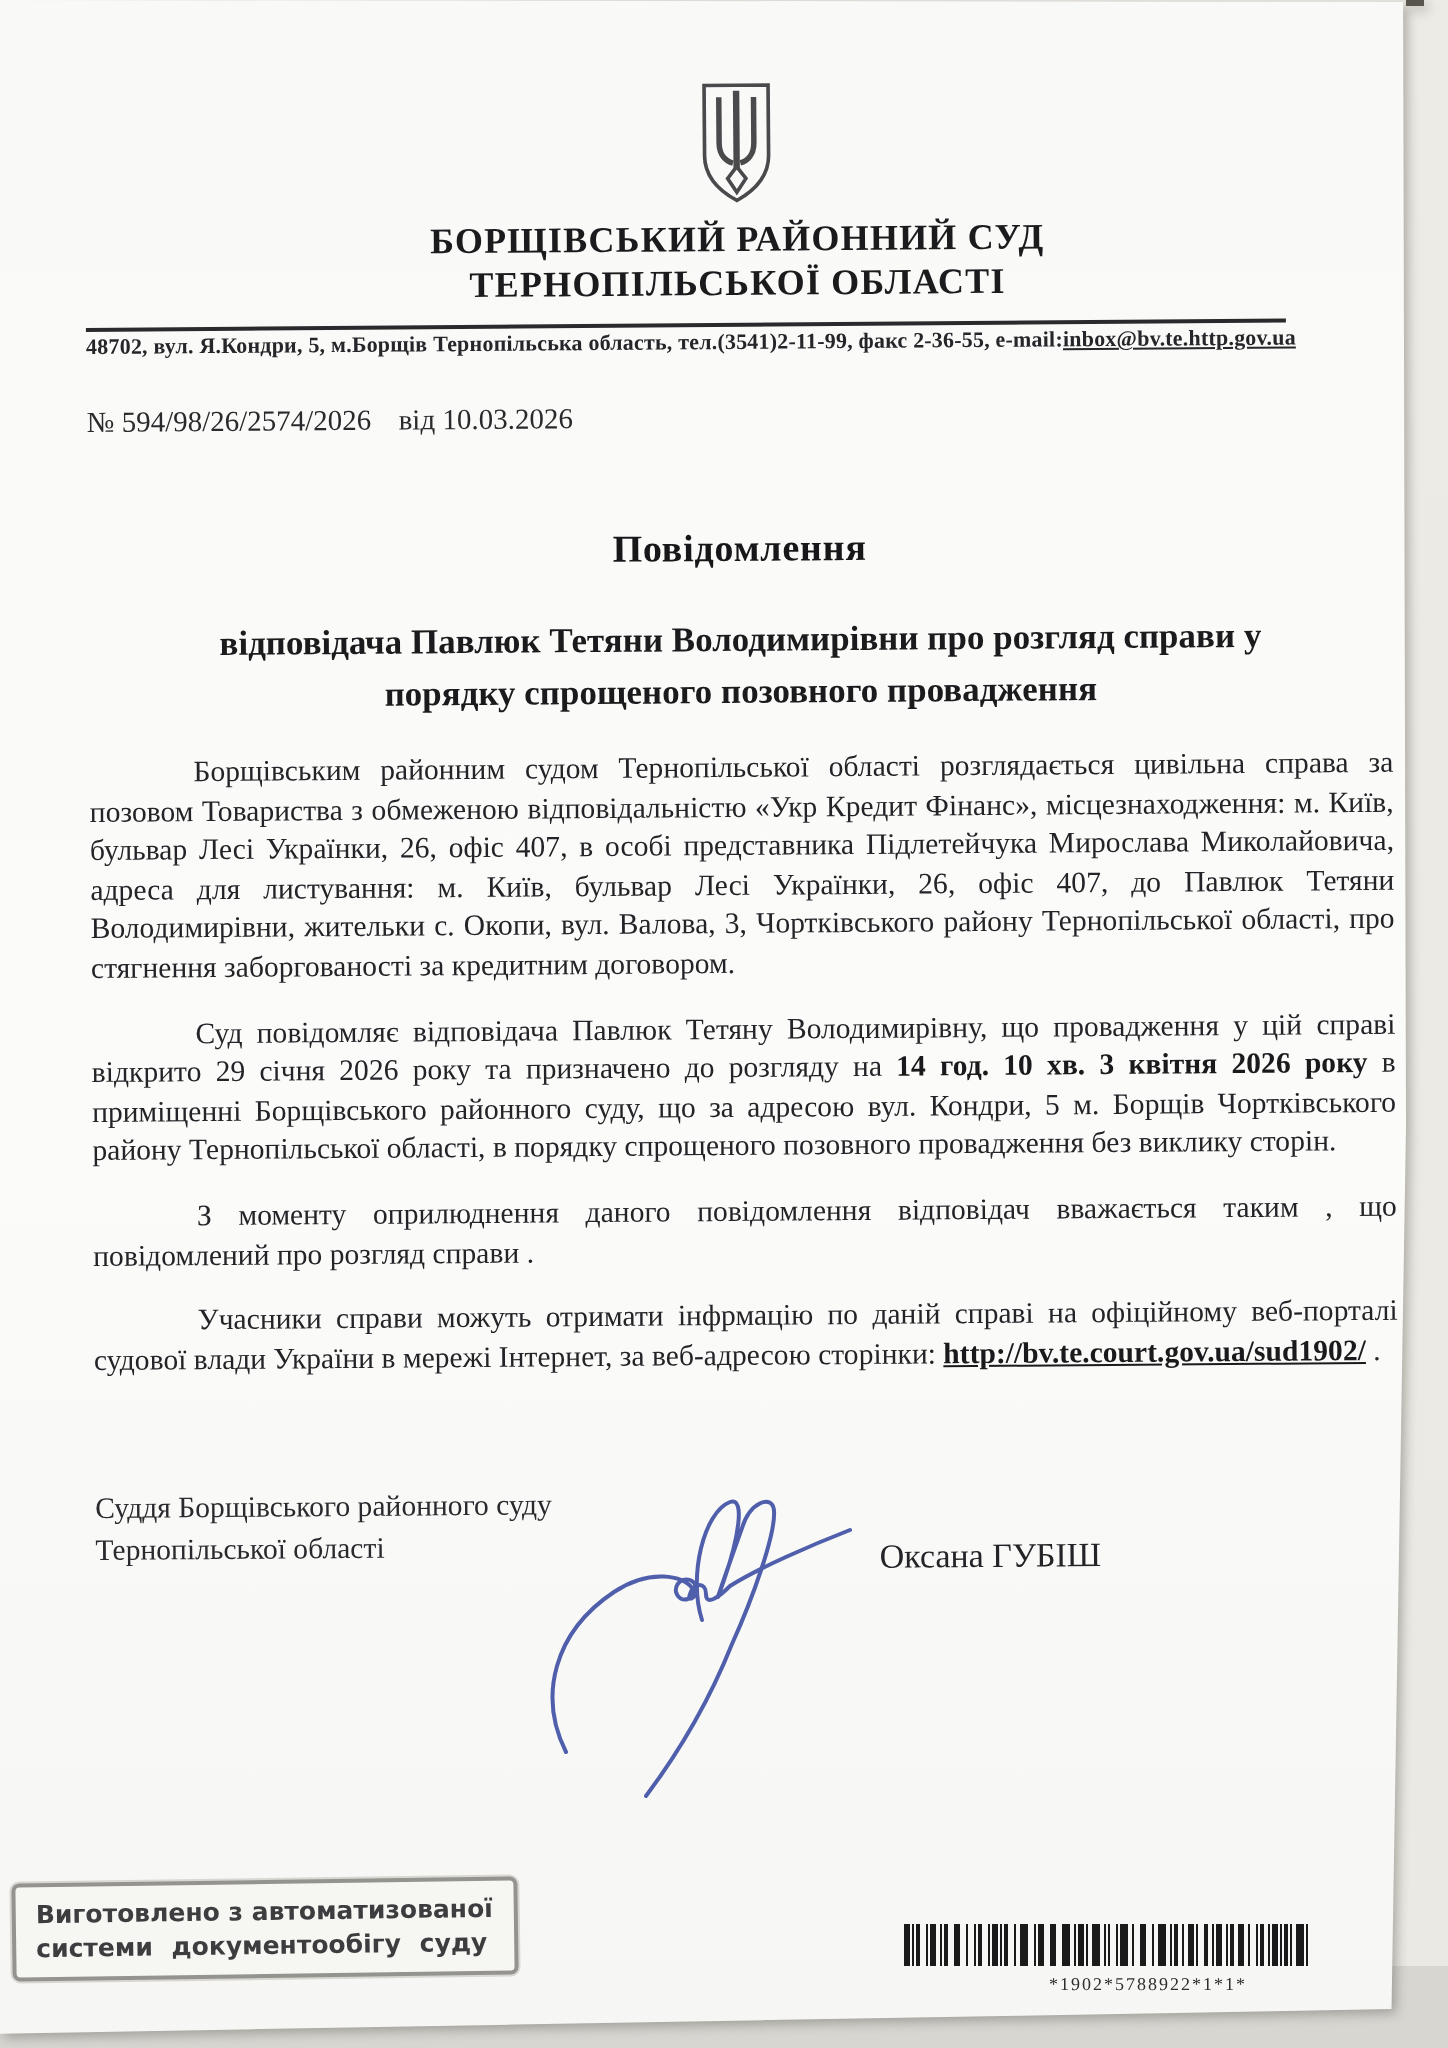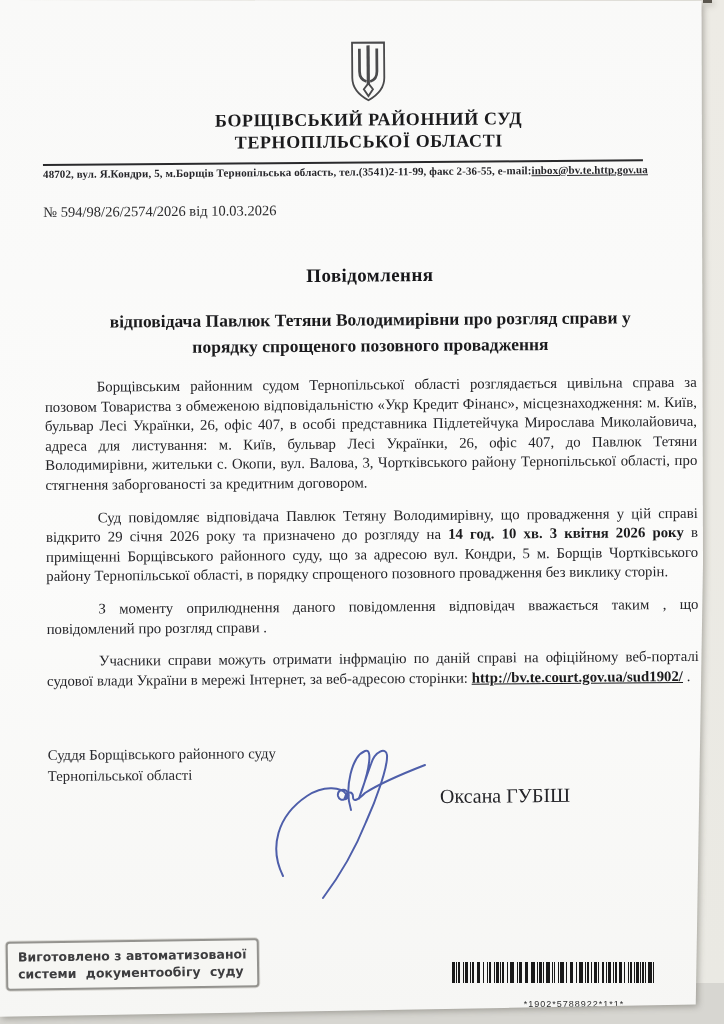--- a/index.html
+++ b/index.html
@@ -24,49 +24,49 @@
   }
   .emblem { display:block; margin:0 auto; }
   .court-name {
     margin-top:5px; text-align:center; font-weight:bold;
     font-size:18px; line-height:22px; letter-spacing:.6px; color:#1b1b1d;
   }
   .head-rule { margin-top:9px; width:600px; border-top:2.2px solid #2a2a2c; }
   .address-line { margin-top:2px; font-weight:bold; font-size:11px; letter-spacing:.1px; color:#26262a; white-space:nowrap; }
   .email-link { color:#26262a; text-decoration:underline; cursor:pointer; }
   .ref-line { margin-top:24px; font-size:14.5px; color:#2a2a2c; }
-  .ref-line .date-part { }
+  .ref-line .date-part { margin-left:10px; }
   .doc-title { margin-top:46px; text-align:center; font-size:19px; font-weight:bold; letter-spacing:.4px; color:#17171a; }
   .doc-subtitle {
     margin:20px auto 0; max-width:575px; text-align:center;
     font-size:17.5px; font-weight:bold; line-height:26px; color:#1b1b1d;
   }
   .body-p {
     margin-top:13px; font-size:14.8px; line-height:19.6px;
     text-align:justify; text-indent:52px; color:#242428;
   }
   .body-p b { font-weight:bold; color:#1a1a1c; }
   .portal-link { font-weight:bold; color:#1a1a1c; text-decoration:underline; cursor:pointer; }
   .sig-row { position:relative; margin-top:54px; height:70px; }
   .sig-left { font-size:14.8px; line-height:21px; color:#2a2a2e; }
-  .sig-name { position:absolute; left:392px; top:27px; font-size:20px; color:#242428;margin-top:16px; }
+  .sig-name { position:absolute; left:392px; top:27px; font-size:17px; color:#242428; }
   .signature-svg { position:absolute; left:265px; top:746px; pointer-events:none; }
   .stamp {
     position:absolute; left:6px; top:940px; padding:5px 10px 6px;
     border:2px solid #94938f; border-radius:4px; background:#f6f6f3;
     box-shadow:0 0 0 1px #d8d7d2; transform:rotate(-0.8deg);
     font-family:"DejaVu Sans", sans-serif; font-weight:bold;
     font-size:12.5px; line-height:17px; color:#3d3d3f;
   }
   .stamp .sp { word-spacing:5px; }
   .barcode { position:absolute; left:452px; top:962px; width:244px; text-align:center; }
   .bars { height:21px; font-size:0; white-space:nowrap; overflow:hidden; text-align:left; }
   .bars i { display:inline-block; height:100%; background:#1a1a1a; }
   .bc-text {
-    margin-top:16px; font-family:Liberation Sans, sans-serif;
+    margin-top:4px; font-family:Liberation Serif, serif;
     font-size:9px; letter-spacing:1px; color:#2e2e2e;
   }
 </style>
 </head>
 <body>
 
 <div class="paper-wrap">
   <div class="paper">
 
     <div class="content">

